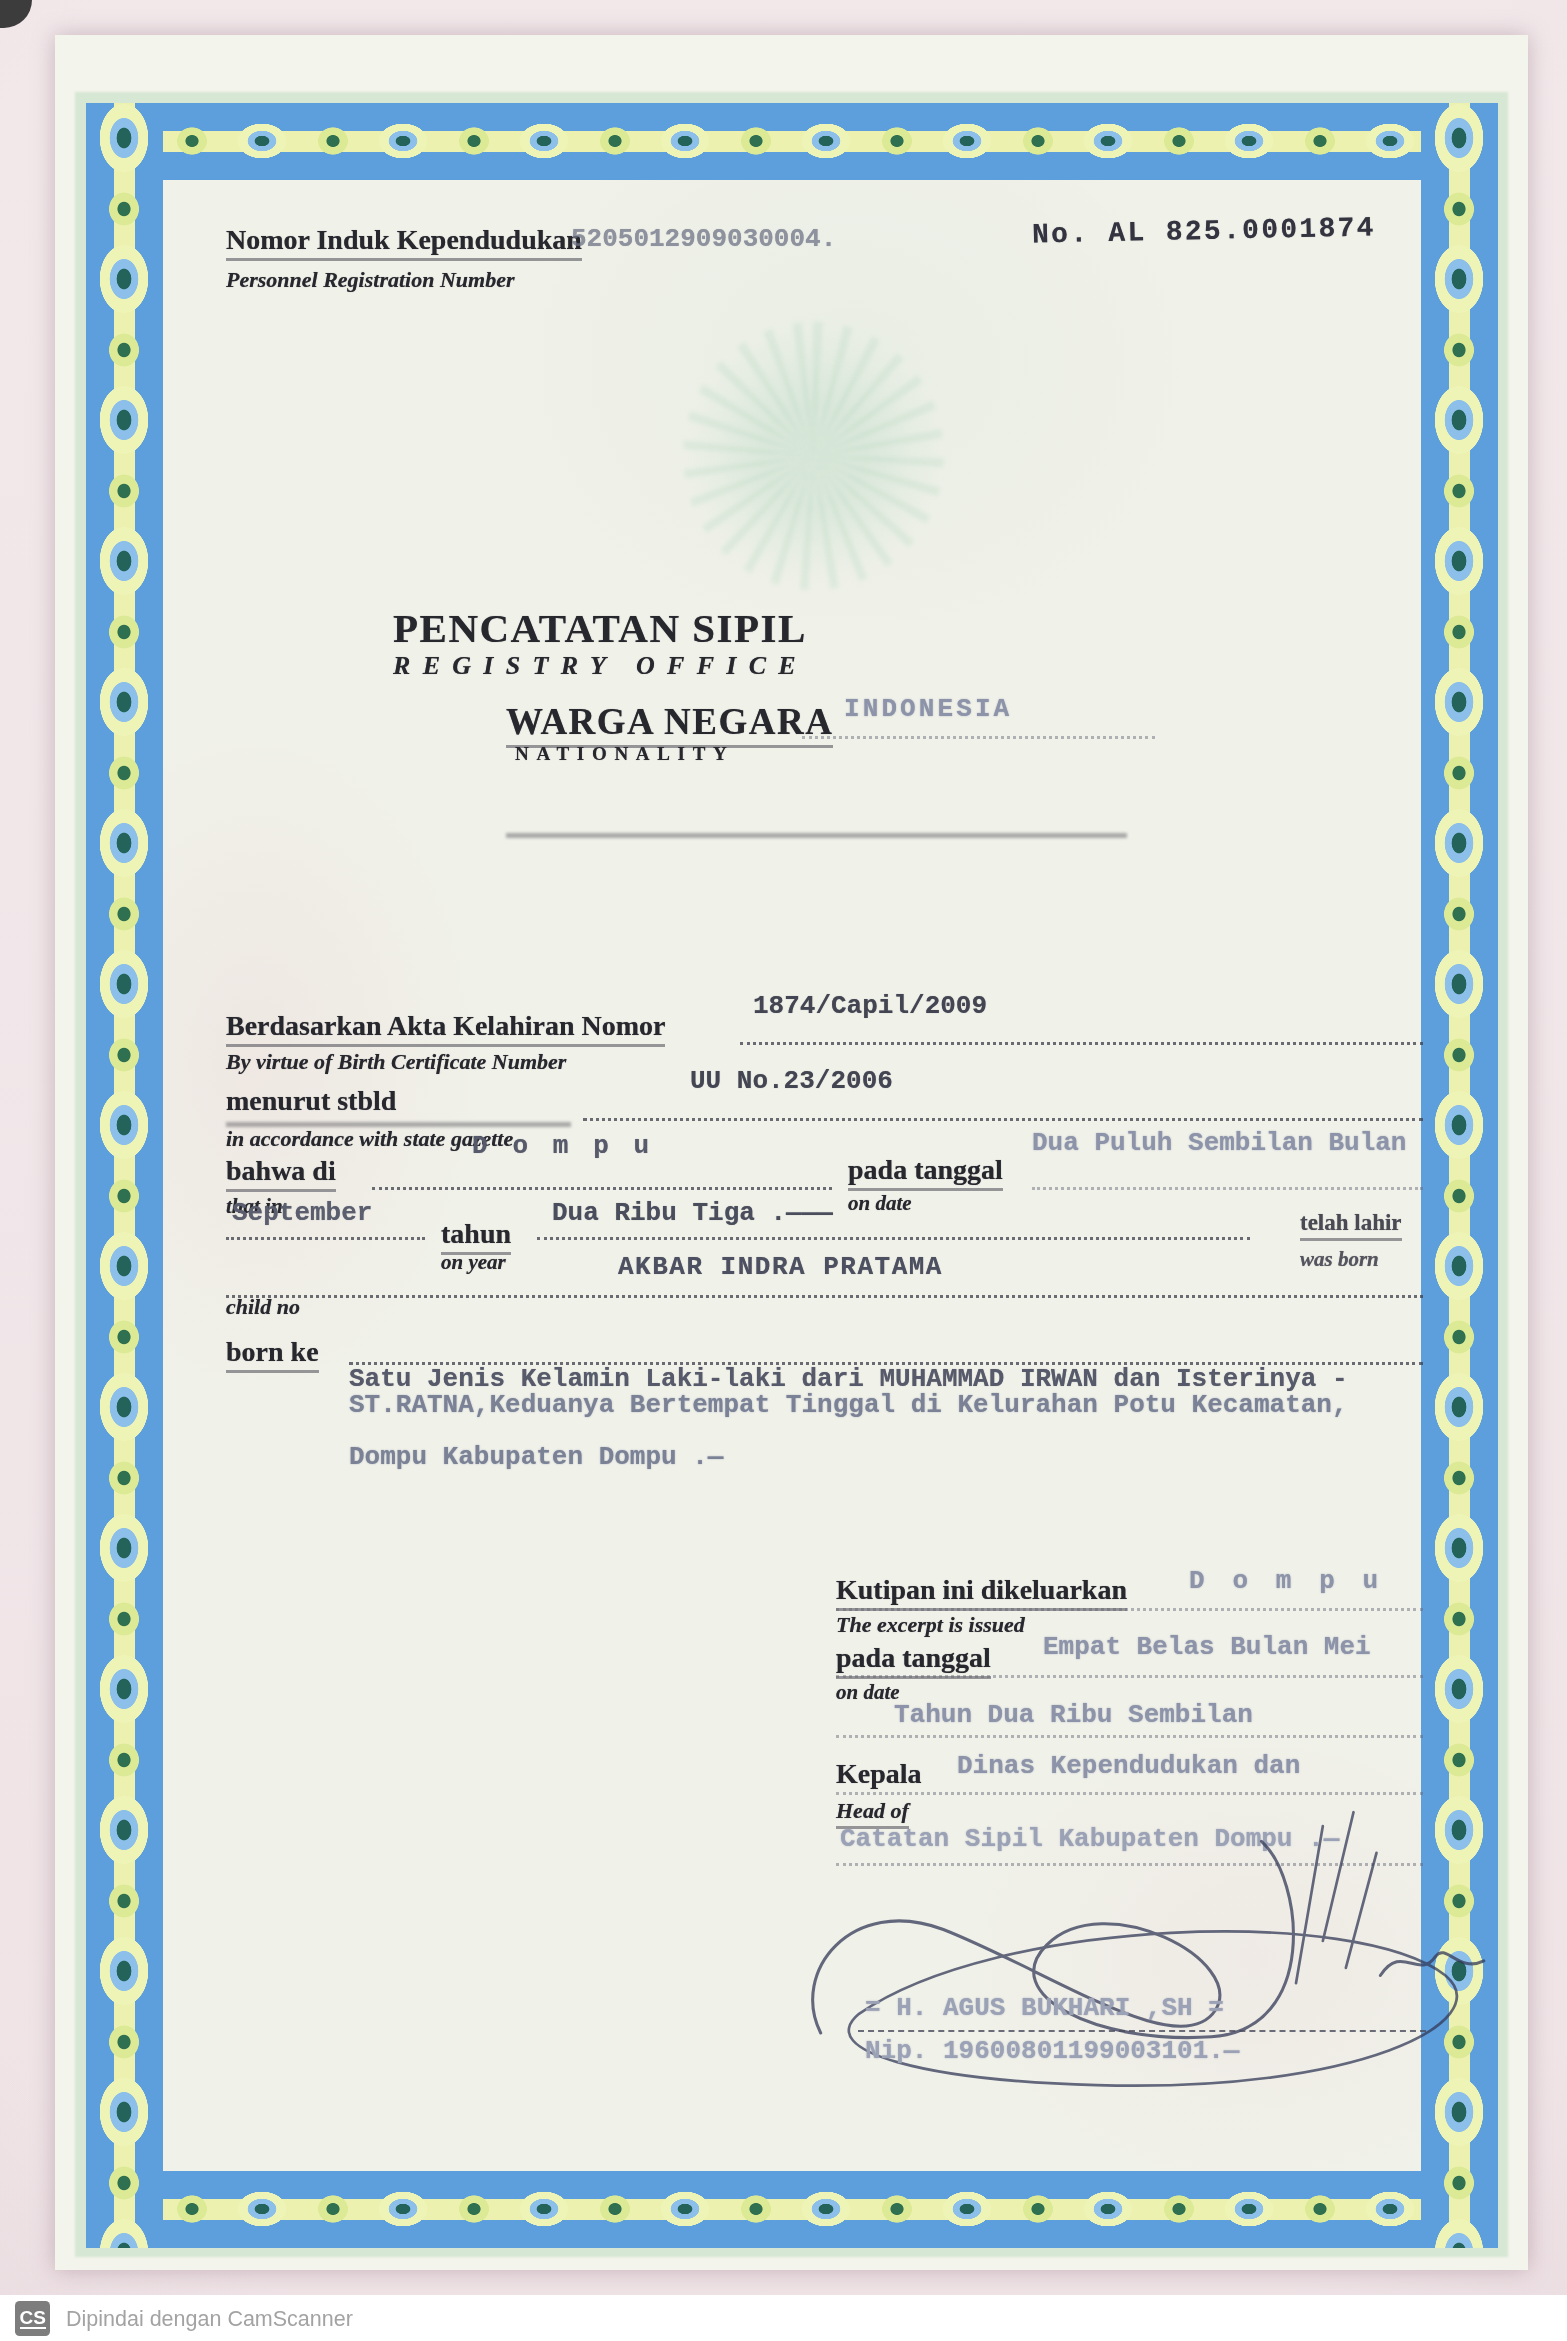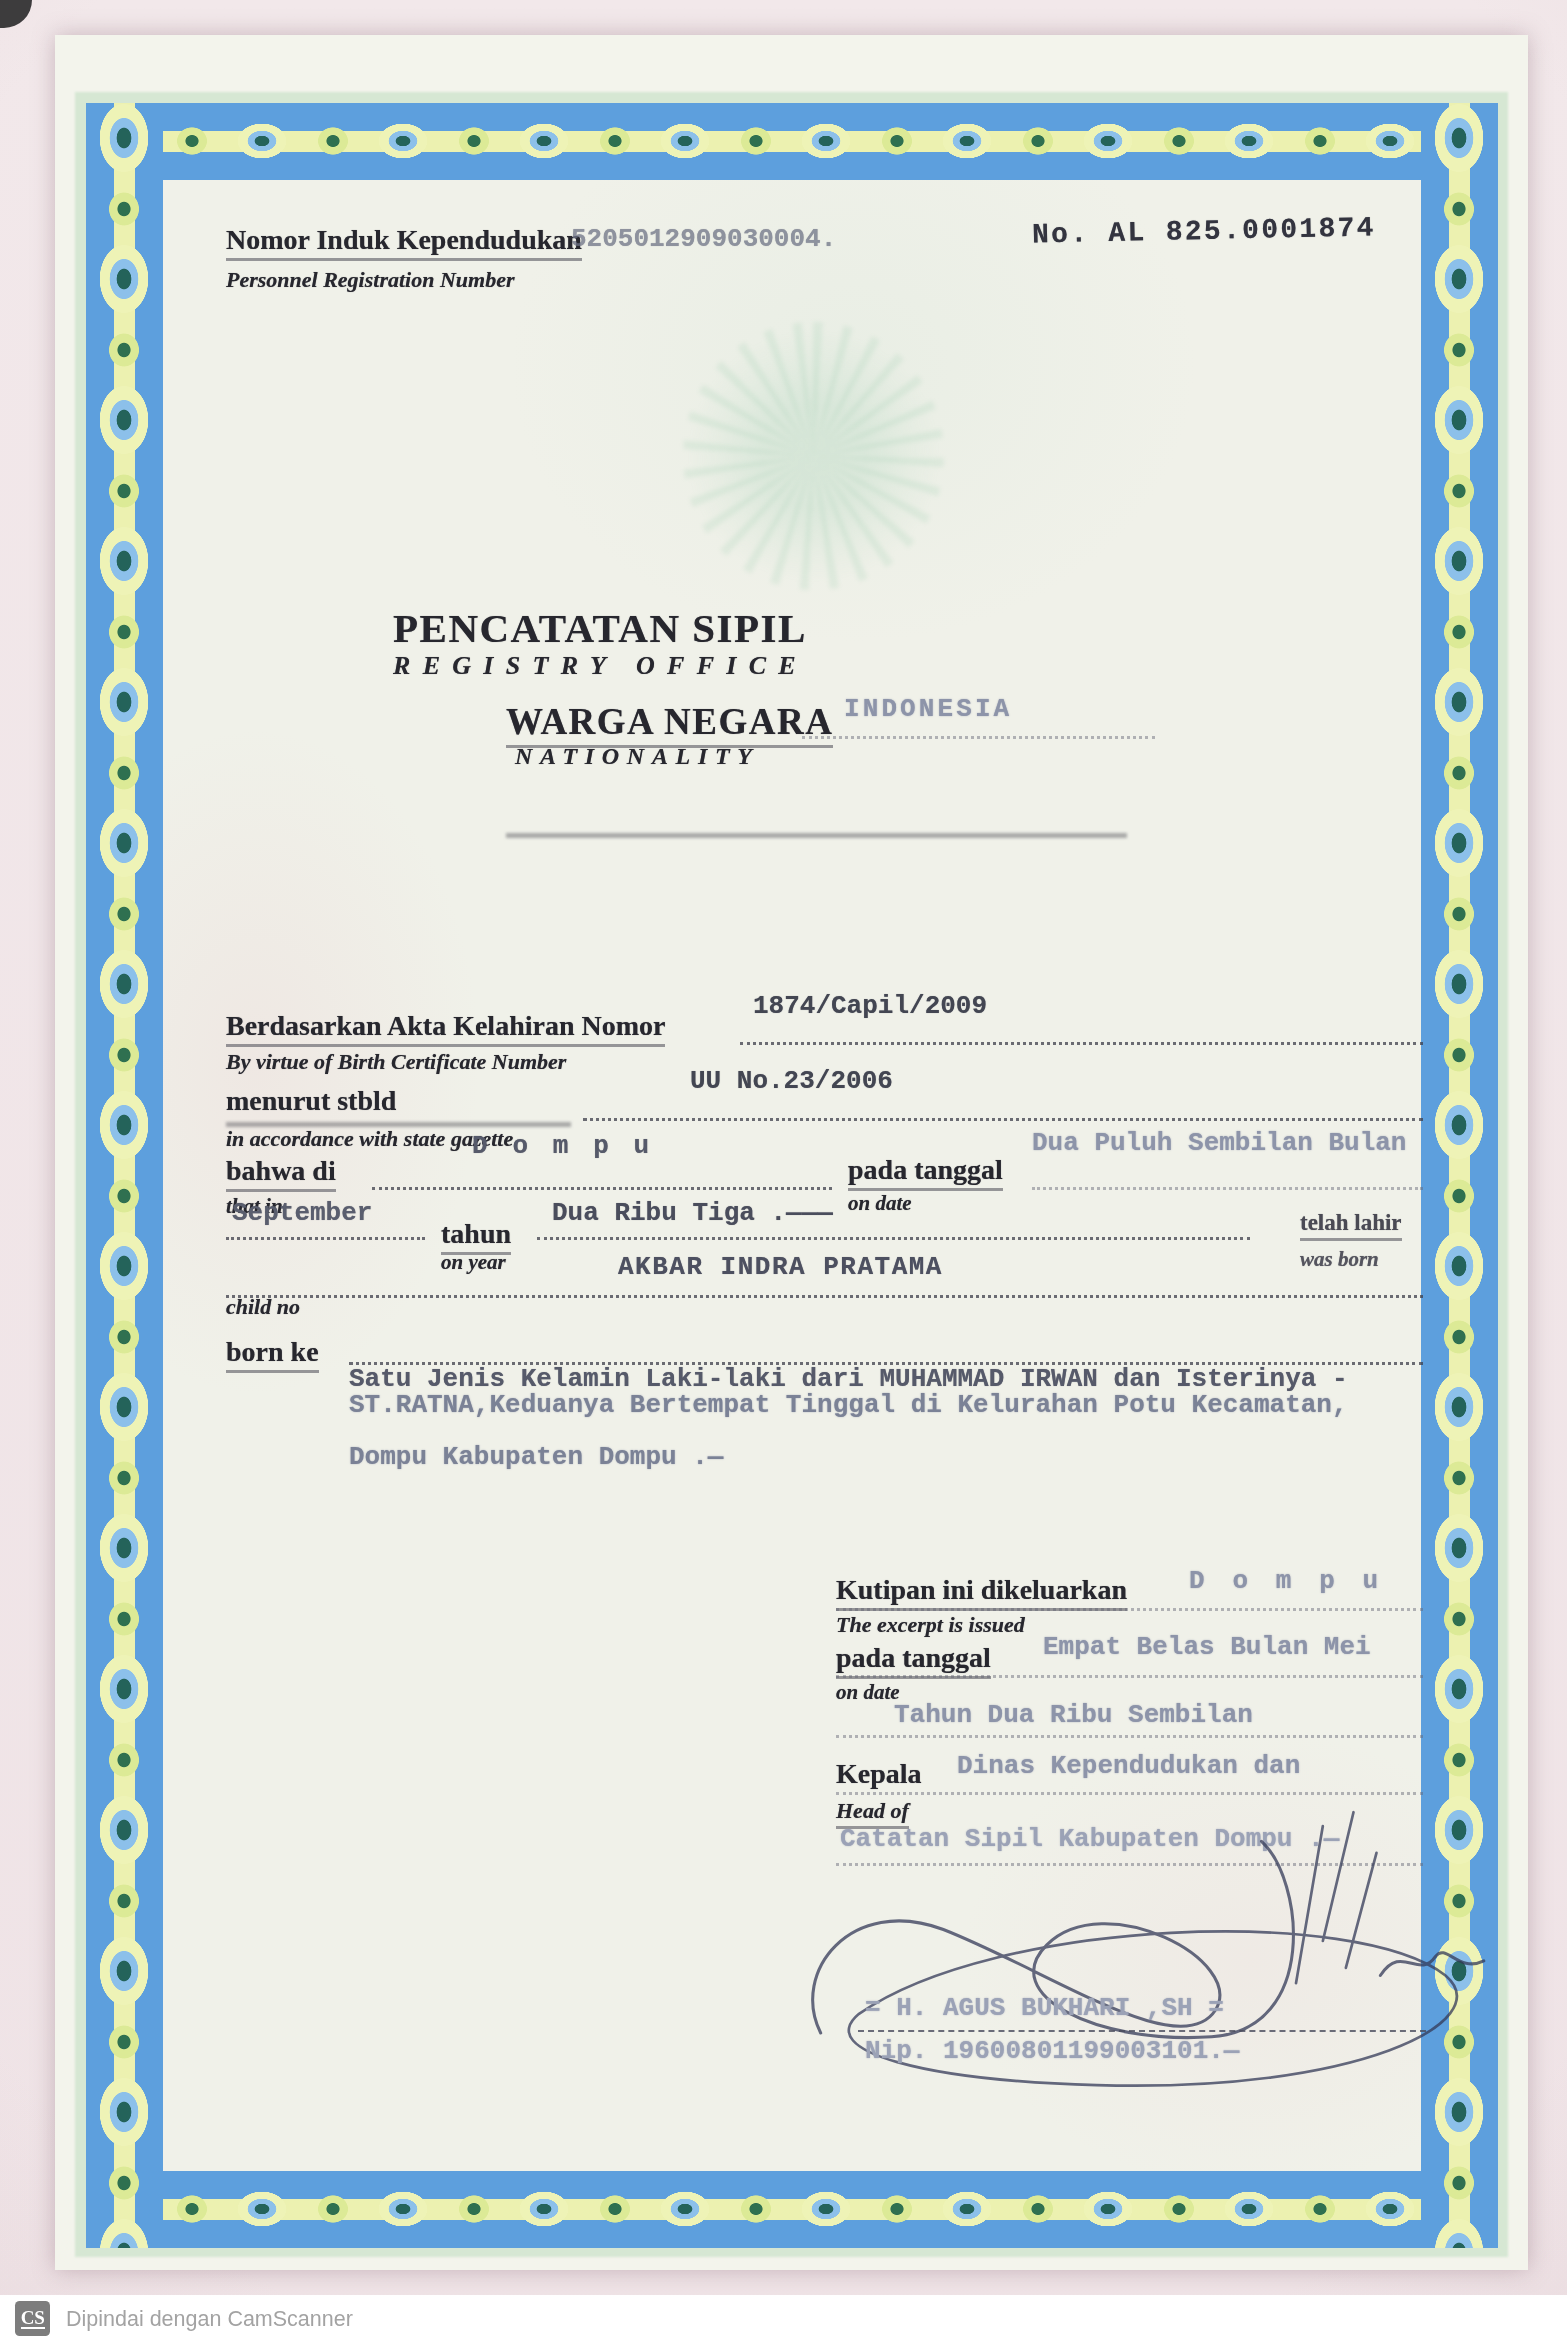--- a/index.html
+++ b/index.html
@@ -43,21 +43,21 @@
 
   
   .lbl{font-family:"Liberation Serif",serif;font-weight:700;color:#27272e;font-size:28px;
        text-shadow:0 0 0.8px rgba(44,44,56,.65);}
   .en{font-style:italic;font-size:22px;}
   .sm{font-style:italic;font-size:21px;}
   .u{border-bottom:3.1px solid rgba(58,58,70,.5);padding-bottom:1.5px;}
   .ttl1{font-size:41px;letter-spacing:1.5px;}
   .ttl1b{font-size:26px;letter-spacing:12.3px;font-style:italic;}
   .ttl2{font-size:37px;letter-spacing:1.5px;}
-  .ttl2b{font-size:24px;letter-spacing:7.7px;font-style:italic;}
+  .ttl2b{font-size:19px;letter-spacing:7.7px;}
   .ttl3{font-size:41px;letter-spacing:2.3px;}
   .ttl3b{font-size:26px;letter-spacing:6.1px;font-style:italic;}
   .ctr{}
 
   
   .typed{font-family:"Liberation Mono","DejaVu Sans Mono",monospace;font-weight:700;
          font-size:26px;color:#43465299;color:#434652;letter-spacing:0;
          text-shadow:0 0 0.8px rgba(60,62,76,.6);}
   .fade{color:#8d94a9;text-shadow:0 0 1.5px rgba(141,148,169,.85);}
   .fade2{color:#9ba2b6;text-shadow:0 0 1.5px rgba(155,162,182,.9);}
@@ -75,21 +75,21 @@
       radial-gradient(circle at 50% 50%, rgba(118,188,150,.30) 0 28%, rgba(118,188,150,.10) 52%, transparent 68%);
     filter:blur(2.3px);opacity:.5;}
 
   
   .sig{position:absolute;left:767px;top:1780px;width:759px;height:322px;}
 
   
   .csbar{position:absolute;left:0;top:2295px;width:1568px;height:47px;background:#ffffff;}
   .cslogo{position:absolute;left:15.3px;top:2301px;width:35px;height:35px;background:#7d7d7d;
           border-radius:4.6px;display:flex;align-items:center;justify-content:center;
-          font-family:Liberation Serif, serif;font-weight:700;font-size:19px;color:#fff;}
+          font-family:Liberation Sans, sans-serif;font-weight:700;font-size:19px;color:#fff;}
   .cslogo span{border-bottom:2.3px solid #fff;line-height:1.05;}
   .cslabel{position:absolute;left:66px;top:2307px;font-family:"Liberation Sans",sans-serif;
            font-size:21.5px;color:#a3a3a3;}
 </style>
 </head>
 <body>
 
 <div id="screen">
 
   <div class="scanbg"></div>

